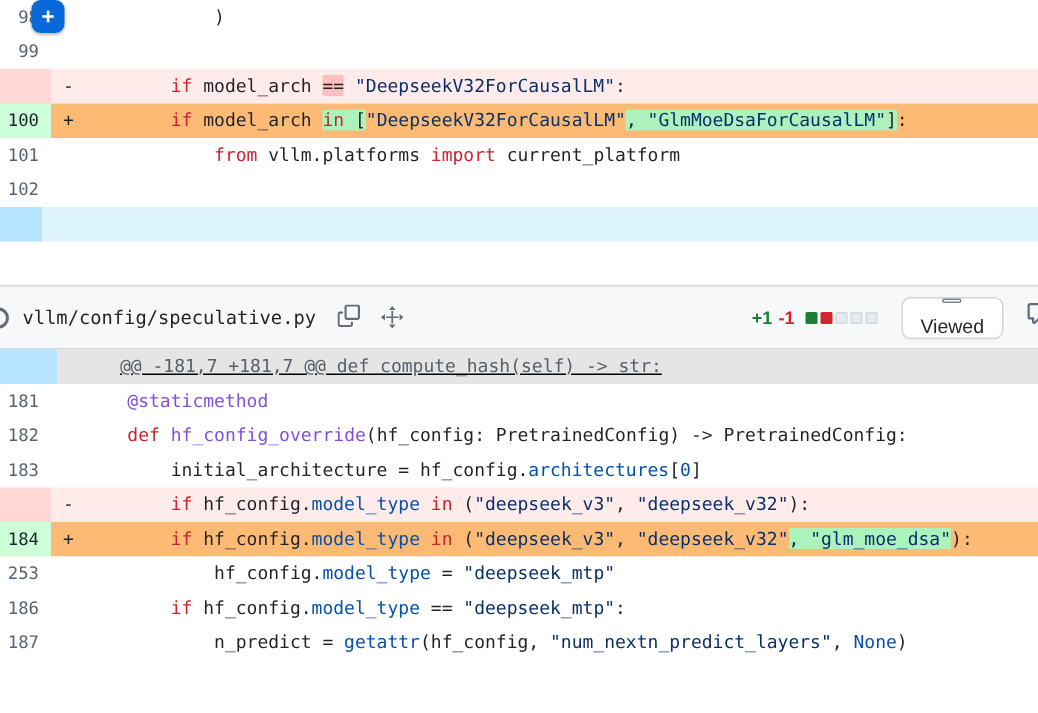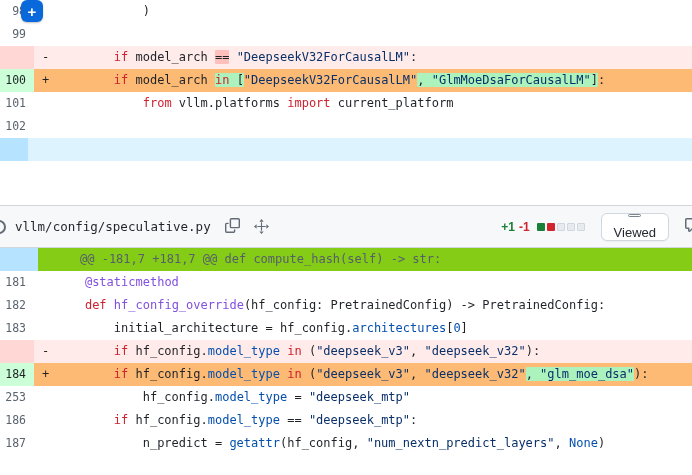--- a/index.html
+++ b/index.html
@@ -18,38 +18,38 @@
   .code-row.del .ln { background:#ffd7d5; }
   .code-row.add { background:#fdba74; }
   .code-row.add .ln { background:#ccffd8; color:#1f2328; }
   .code-row.add .wh { background:#abf2bc; border-radius:1px; }
   .code-row.del .wh { background:#ffc0bd; border-radius:1px; }
 
   .tk-p { color:#1f2328; } .tk-k { color:#cf222e; } .tk-s { color:#0a3069; }
   .tk-f { color:#0550ae; } .tk-d { color:#8250df; }
 
   
-  .code-row.hunk { background:#84cc16; }
+  .code-row.hunk { background:#e5e5e5;text-decoration:underline; }
   .code-row.hunk .hunk-gutter { flex:none; width:38px; background:#b6e3ff; cursor:pointer; }
   .code-row.hunk .hunk-text { padding-left:42px; color:#57606a; white-space:pre; }
   .code-row.expand { background:#ddf4ff; }
   .code-row.expand .hunk-gutter { flex:none; width:28px; background:#b6e3ff; cursor:pointer; }
 
   
   .plus-btn { position:absolute; left:21px; top:0; width:22px; height:22px; background:#0969da;
     color:#ffffff; border:none; border-radius:6px; font-size:15px; font-weight:bold;
     display:flex; align-items:center; justify-content:center; cursor:pointer; z-index:2;
     box-shadow:0 1px 2px rgba(0,0,0,.25); }
 
   .gap { height:29px; background:#ffffff; }
 
   
   .file-header { height:43px; background:#f6f8fa; border-top:1px solid #d0d7de;
     border-bottom:1px solid #d0d7de; display:flex; align-items:center; overflow:hidden;
-    padding-right:0; position:relative;margin-top:15px; }
+    padding-right:0; position:relative; }
   .collapse-arc { flex:none; width:14px; height:14px; border:2px solid #636c76; border-radius:50%;
     margin-left:-8px; }
   .file-name { font-family:"DejaVu Sans Mono","Liberation Mono",monospace; font-size:12.5px;
     color:#1f2328; margin-left:9px; text-decoration:none; cursor:pointer; }
   .hdr-icon { flex:none; margin-left:14px; display:flex; align-items:center; cursor:pointer;
     background:none; border:none; padding:0; }
   .hdr-right { margin-left:auto; display:flex; align-items:center; }
   .plusminus { font-size:12px; font-weight:600; }
   .adds { color:#1a7f37; } .dels { color:#d1242f; margin-left:4px; }
   .diffstat { display:flex; margin-left:5px; }

